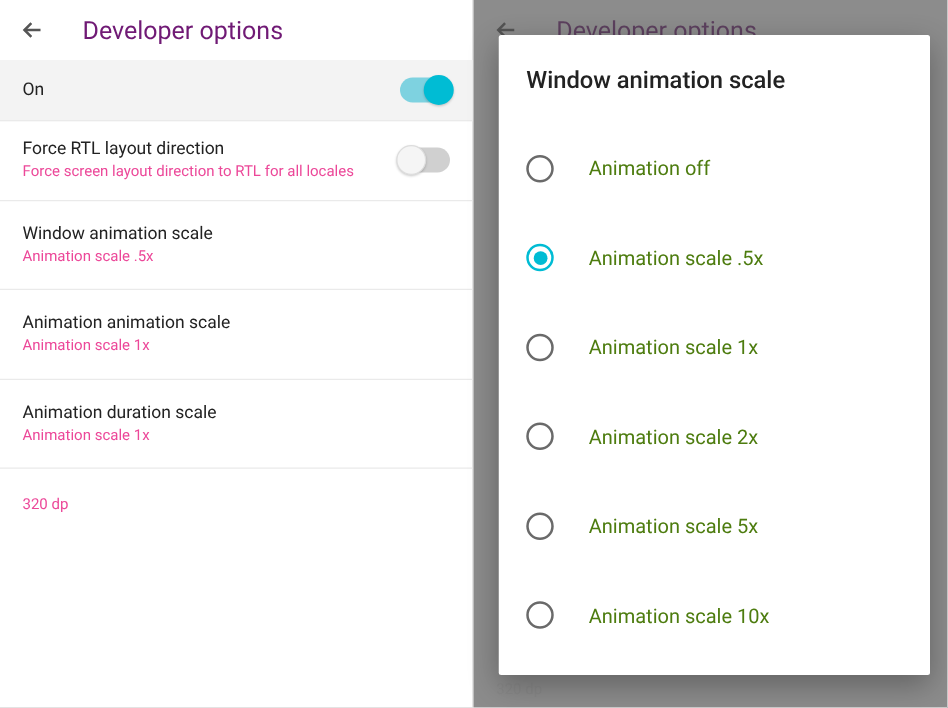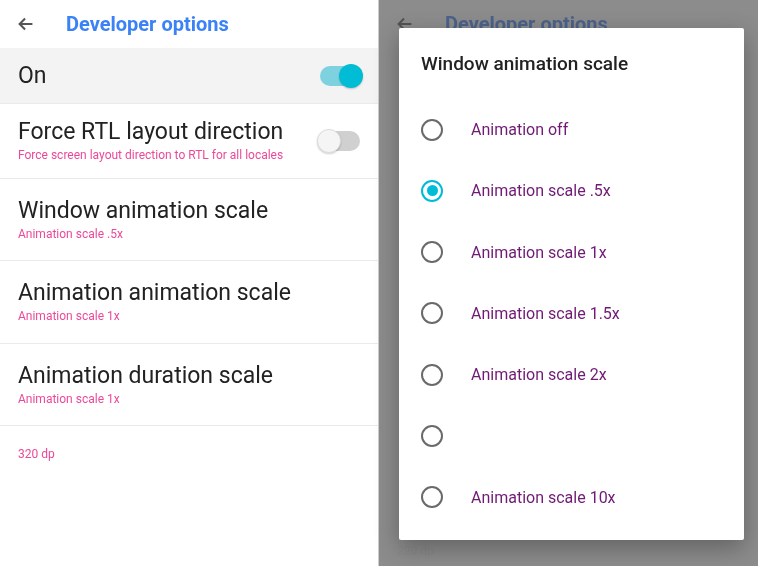--- a/index.html
+++ b/index.html
@@ -2,46 +2,46 @@
 <html><head>
 <meta charset="utf-8">
 <style>
   * { box-sizing: border-box; margin: 0; padding: 0; }
   html, body { width: 758px; height: 566px; font-family: -apple-system, BlinkMacSystemFont, "Segoe UI", Roboto, sans-serif; background: #fff; overflow: hidden; }
   .container { display: flex; width: 100%; height: 100%; }
   .panel { width: 50%; height: 100%; position: relative; }
   .panel.left { border-right: 1px solid #ccc; }
   .header { display: flex; align-items: center; height: 48px; padding: 0 14px; }
   .back-icon { width: 24px; height: 24px; display: flex; align-items: center; justify-content: center; color: #555; }
-  .header-title { font-size: 20px; color: #3b82f6; margin-left: 28px; font-weight: 700; }
+  .header-title { font-size: 20px; color: #701a75; margin-left: 28px; font-weight: 400; }
   .row { padding: 14px 18px; border-bottom: 1px solid #eaeaea; display: flex; align-items: center; justify-content: space-between; }
   .row.tall { padding: 18px 18px; }
   .row.highlight { background: #f3f3f3; }
   .row-text { flex: 1; }
-  .row-title { font-size: 23px; color: #222; font-weight: 400; }
+  .row-title { font-size: 14px; color: #222; font-weight: 400; }
   .row-sub { font-size: 12px; color: #ec4899; margin-top: 3px; line-height: 1.3; }
   .toggle { width: 40px; height: 20px; border-radius: 10px; position: relative; flex-shrink: 0; }
   .toggle.on { background: #7ed2e0; }
   .toggle.on .knob { background: #00bcd4; right: -3px; }
   .toggle.off { background: #d0d0d0; }
   .toggle.off .knob { background: #f5f5f5; left: -3px; border: 1px solid #ddd; }
   .knob { position: absolute; width: 24px; height: 24px; border-radius: 50%; top: -2px; box-shadow: 0 1px 2px rgba(0,0,0,0.2); }
 
   .panel.right .bg { position: absolute; inset: 0; }
   .bg .header { opacity: 0.6; }
   .scrim { position: absolute; inset: 0; background: rgba(0,0,0,0.45); }
   .bg-footer { position: absolute; bottom: 8px; left: 18px; font-size: 12px; color: #888; }
   .dialog { position: absolute; top: 28px; left: 20px; right: 14px; bottom: 26px; background: #fff; border-radius: 2px; box-shadow: 0 8px 24px rgba(0,0,0,0.3); padding: 24px 22px 12px; display: flex; flex-direction: column; }
   .dialog-title { font-size: 19px; color: #222; font-weight: 500; margin-bottom: 24px; }
   .options { flex: 1; display: flex; flex-direction: column; justify-content: space-around; }
   .option { display: flex; align-items: center; padding: 6px 0; cursor: pointer; }
   .radio { width: 22px; height: 22px; border-radius: 50%; border: 2px solid #6a6a6a; display: flex; align-items: center; justify-content: center; margin-right: 28px; flex-shrink: 0; }
   .radio.selected { border-color: #00bcd4; }
   .radio.selected::after { content: ""; width: 11px; height: 11px; border-radius: 50%; background: #00bcd4; }
-  .option-label { font-size: 16px; color: #701a75; }
+  .option-label { font-size: 16px; color: #4d7c0f; }
 </style>
 </head>
 <body>
 
 <div class="container">
 
   <div class="panel left">
     <div class="header">
       <div class="back-icon">
         <svg width="22" height="22" viewBox="0 0 24 24" fill="none" stroke="#555" stroke-width="2.2">
@@ -125,28 +125,25 @@
           <div class="option">
             <div class="radio selected"></div>
             <div class="option-label">Animation scale .5x</div>
           </div>
           <div class="option">
             <div class="radio"></div>
             <div class="option-label">Animation scale 1x</div>
           </div>
           <div class="option">
             <div class="radio"></div>
-            <div class="option-label">Animation scale 1.5x</div>
-          </div>
-          <div class="option">
-            <div class="radio"></div>
             <div class="option-label">Animation scale 2x</div>
           </div>
           <div class="option">
             <div class="radio"></div>
+            <div class="option-label">Animation scale 5x</div>
           </div>
           <div class="option">
             <div class="radio"></div>
             <div class="option-label">Animation scale 10x</div>
           </div>
         </div>
     </div>
   </div>
 </div>
 

